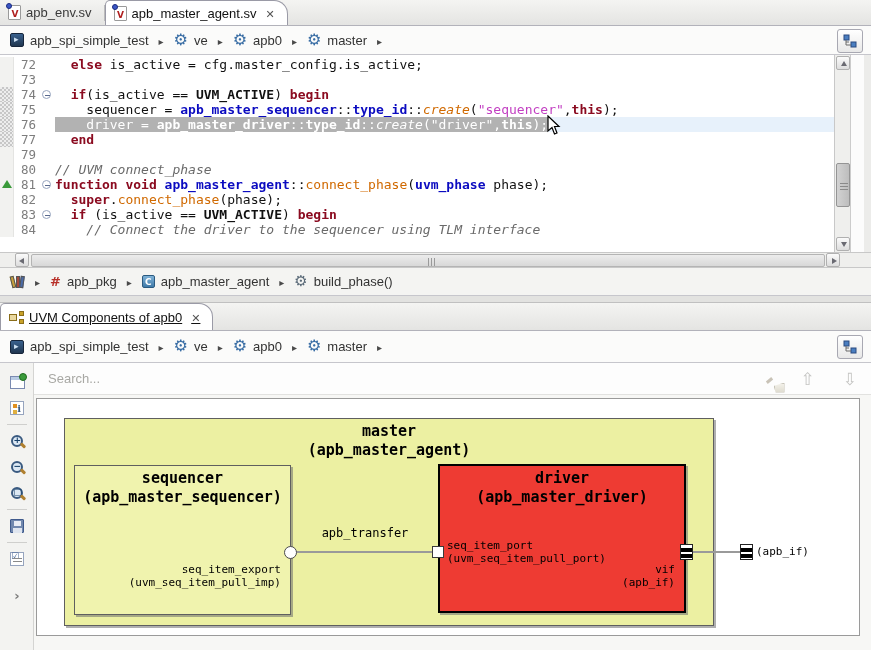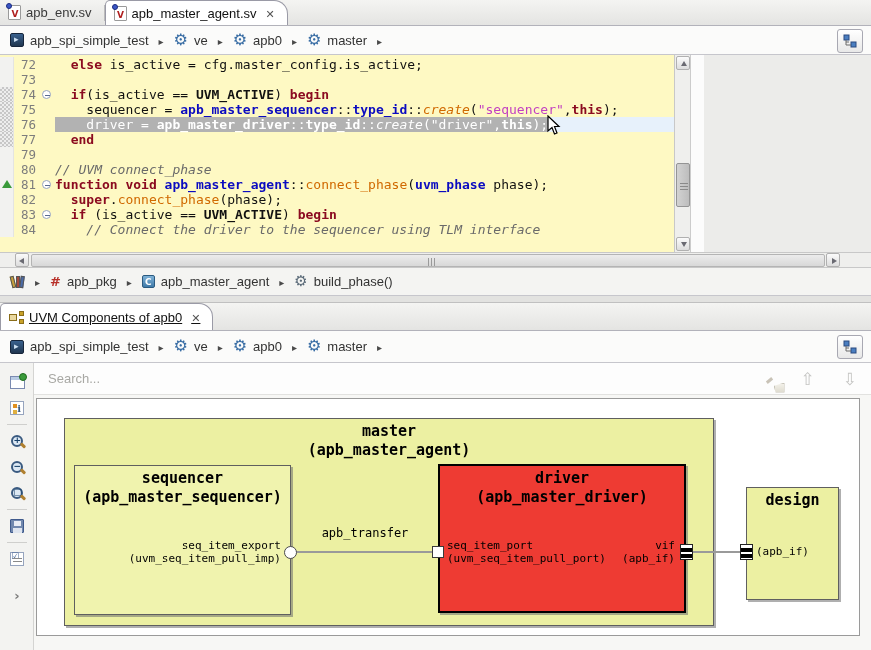--- a/index.html
+++ b/index.html
@@ -39,21 +39,21 @@
   .ic-comp-root::before{ content:"▸"; position:absolute; left:3px; top:0px; color:#cfe2f4; font-size:9px; font-family:"DejaVu Sans",sans-serif;}
   .ic-books{ position:relative; width:15px; height:14px; display:inline-block; }
   .ic-books i{ position:absolute; width:4px; height:12px; border:1px solid #555; }
   .ic-books .b1{ left:1px; top:1px; background:#c9a23a; transform:rotate(-14deg); }
   .ic-books .b2{ left:6px; top:1px; background:#a34a3a; }
   .ic-books .b3{ left:10px; top:1px; background:#4a6aa8; transform:rotate(8deg); }
   .ic-hash{ color:#b83028; font:bold 13px/13px "DejaVu Sans",sans-serif; }
   .ic-class{ width:13px; height:13px; background:linear-gradient(#7fb2d8,#3f7aa8); border:1px solid #2a5a80; border-radius:2px; color:#fff; font:bold 9px/12px "DejaVu Sans",sans-serif; text-align:center; display:inline-block; }
   .treebtn{ position:absolute; right:8px; top:3px; width:26px; height:24px; border:1px solid #a8a8b2; border-radius:3px; background:linear-gradient(#ffffff,#e8e8e8); display:flex; align-items:center; justify-content:center; }
   
-  #editor{ position:absolute; left:0; top:55px; width:704px; height:197px; background:#fef9c3; overflow:hidden; }
+  #editor{ position:absolute; left:0; top:55px; width:864px; height:197px; background:#ffffff; overflow:hidden; }
   #code-lines{ position:absolute; left:0; top:2px; width:841px; }
   .cl{ display:flex; height:15px; font:13px/15px "DejaVu Sans Mono",monospace; }
   .cl .mk{ width:14px; background:#f2f2f0; border-right:1px solid #e4e4e2; flex:none; position:relative;}
   .cl .mk.diff{ background-color:#ededed;
     background-image:linear-gradient(45deg,#c7c7c7 25%,transparent 25%,transparent 75%,#c7c7c7 75%),
                      linear-gradient(45deg,#c7c7c7 25%,transparent 25%,transparent 75%,#c7c7c7 75%);
     background-size:4px 4px; background-position:0 0,2px 2px; }
   .cl .num{ width:26px; flex:none; text-align:right; padding-right:4px; color:#7d7d7d; font-size:12.5px; }
   .cl .fold{ width:15px; flex:none; position:relative; }
   .folddot{ position:absolute; left:2px; top:3px; width:9px; height:9px; border:1px solid #96a4be; border-radius:50%; background:#fff; }
@@ -118,21 +118,21 @@
   .brush::after{ content:""; position:absolute; left:1px; top:4px; width:9px; height:8px; background:linear-gradient(#efece2,#d6d2c2); border:1px solid #b6b2a2; clip-path:polygon(0 35%,100% 0,100% 100%,20% 100%); }
   .up-ic::before{ content:"⇧"; font-size:17px; color:#b2b2b0; font-family:"DejaVu Sans",sans-serif; }
   .down-ic::before{ content:"⇩"; font-size:17px; color:#b2b2b0; font-family:"DejaVu Sans",sans-serif; }
   
   #canvas-wrap{ position:absolute; left:34px; top:395px; width:837px; height:255px; background:#f7f7f5; }
   #diagram-canvas{ position:absolute; left:2px; top:3px; width:824px; height:238px; background:#fff; border:1px solid #9a9a9a; }
   .dgbox{ position:absolute; border:1px solid #5f5f5f; box-shadow:2px 2px 0 rgba(110,110,110,.55); font-family:"DejaVu Sans Mono",monospace; }
   .dgtitle{ padding-top:3px; text-align:center; font-weight:bold; font-size:15px; line-height:19px; color:#000; font-family:"DejaVu Sans Mono",monospace; white-space:pre;}
   #driver-box{ border:2.5px solid #000; }
   .portlbl{ position:absolute; font:11px/12.5px "DejaVu Sans Mono",monospace; color:#000; white-space:nowrap; }
-  .portlbl.r{ text-align:right; }
+  .portlbl.r{ text-align:right;margin-top:24px; }
   .connline{ position:absolute; height:2px; background:#9a9a9a; }
   .connlbl{ position:absolute; font:12px/13px "DejaVu Sans Mono",monospace; color:#000; text-align:center; }
   .port-circle{ position:absolute; width:13px; height:13px; border-radius:50%; background:#fff; border:1.5px solid #4a4a4a; z-index:3; }
   .port-square{ position:absolute; width:12px; height:12px; background:#fff; border:1.5px solid #3a3a3a; z-index:3; }
   .port-if{ position:absolute; width:13px; height:16px; border:1px solid #222; z-index:3;
     background:linear-gradient(180deg,#fff 0 3px,#000 3px 7px,#fff 7px 9px,#000 9px 13px,#fff 13px 16px); }
   
   #mouse-cursor{ position:absolute; left:547px; top:115px; z-index:50; }
 </style>
 </head>
@@ -424,23 +424,20 @@
       </div>
 
       <div class="dgbox" id="sequencer-box" style="left: 37px; top: 66px; width: 217px; height: 150px; background: rgb(240, 243, 174);">
         <div class="dgtitle"><span>sequencer</span><br><span>(apb_master_sequencer)</span></div>
       </div>
 
       <div class="dgbox" id="driver-box" style="left: 401px; top: 65px; width: 248px; height: 149px; background: rgb(238, 59, 51);">
         <div class="dgtitle"><span>driver</span><br><span>(apb_master_driver)</span></div>
       </div>
 
-      <div class="dgbox" id="design-box" style="left: 709px; top: 88px; width: 93px; height: 113px; background: rgb(236, 240, 162);">
-        <div class="dgtitle"><span>design</span></div>
-      </div>
 
       <div class="connline" style="left:258px;top:152px;width:140px;"></div>
       <div class="connlbl" style="left:262px;top:128px;width:132px;text-align:center;">apb_transfer</div>
       <div class="connline" style="left:654px;top:152px;width:52px;"></div>
 
       <div class="port-circle" style="left:247px;top:147px;"></div>
       <div class="port-square" style="left:395px;top:147px;"></div>
       <div class="port-if" style="left:643px;top:145px;"></div>
       <div class="port-if" style="left:703px;top:145px;"></div>
 

